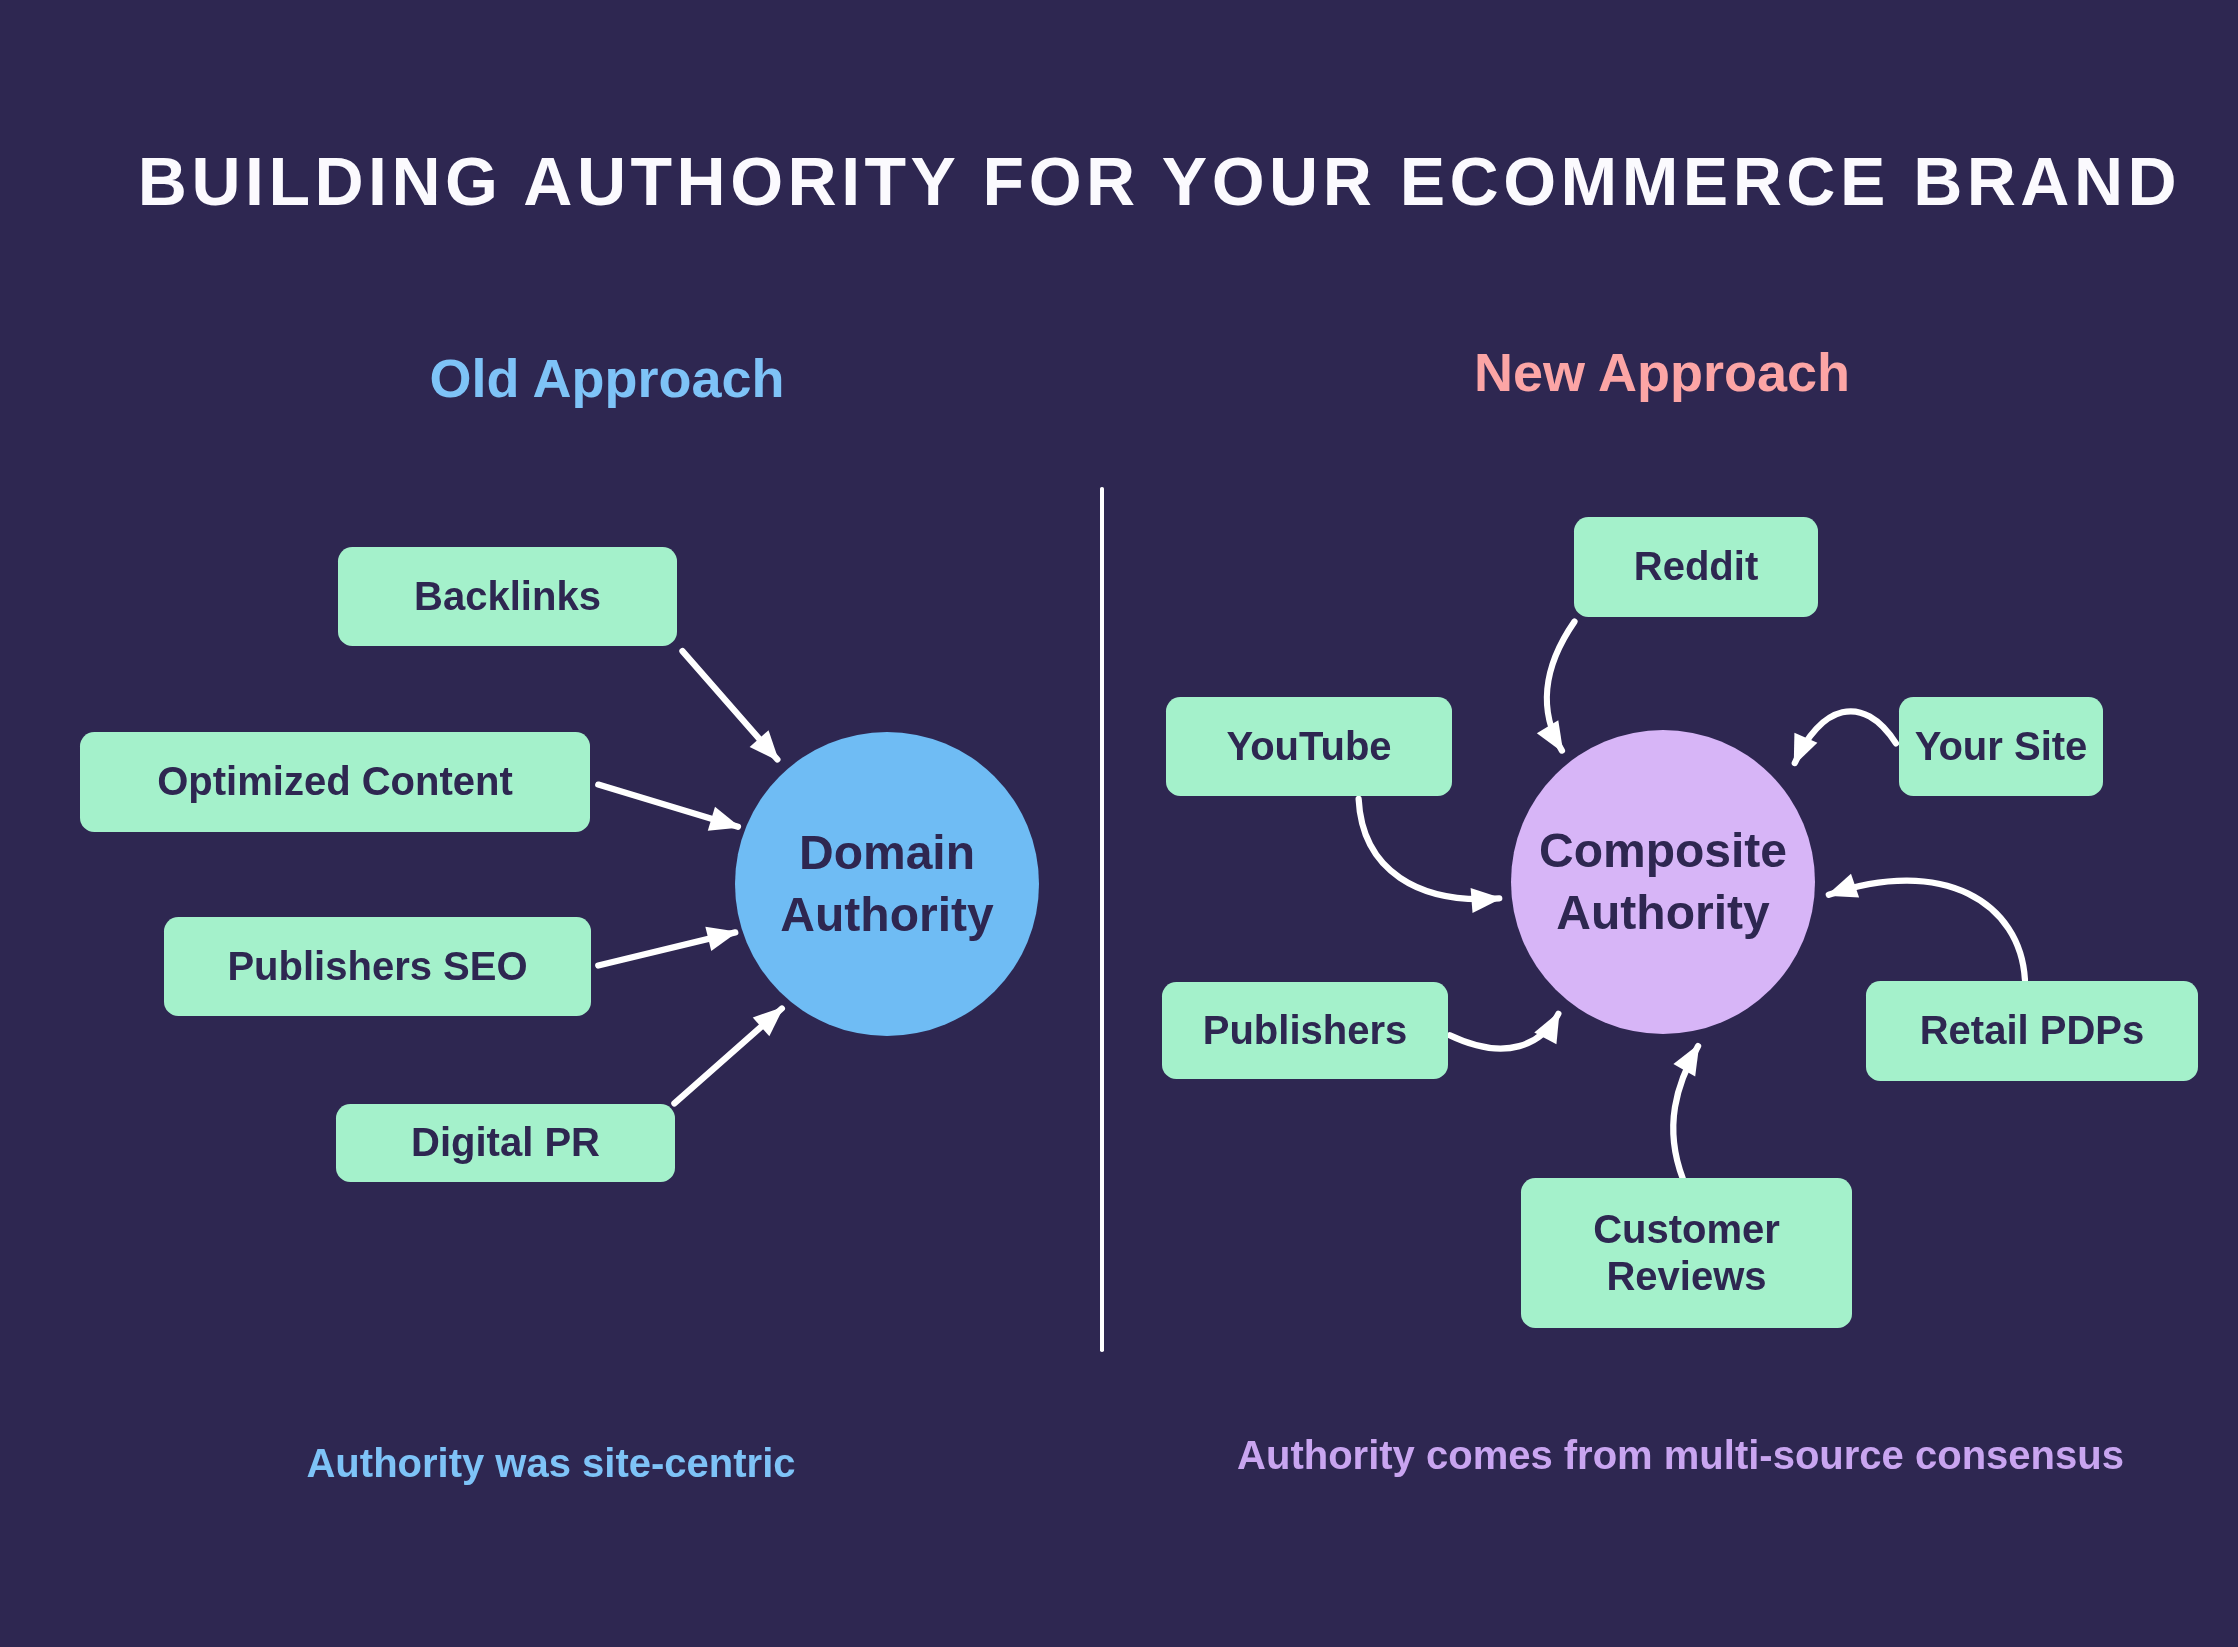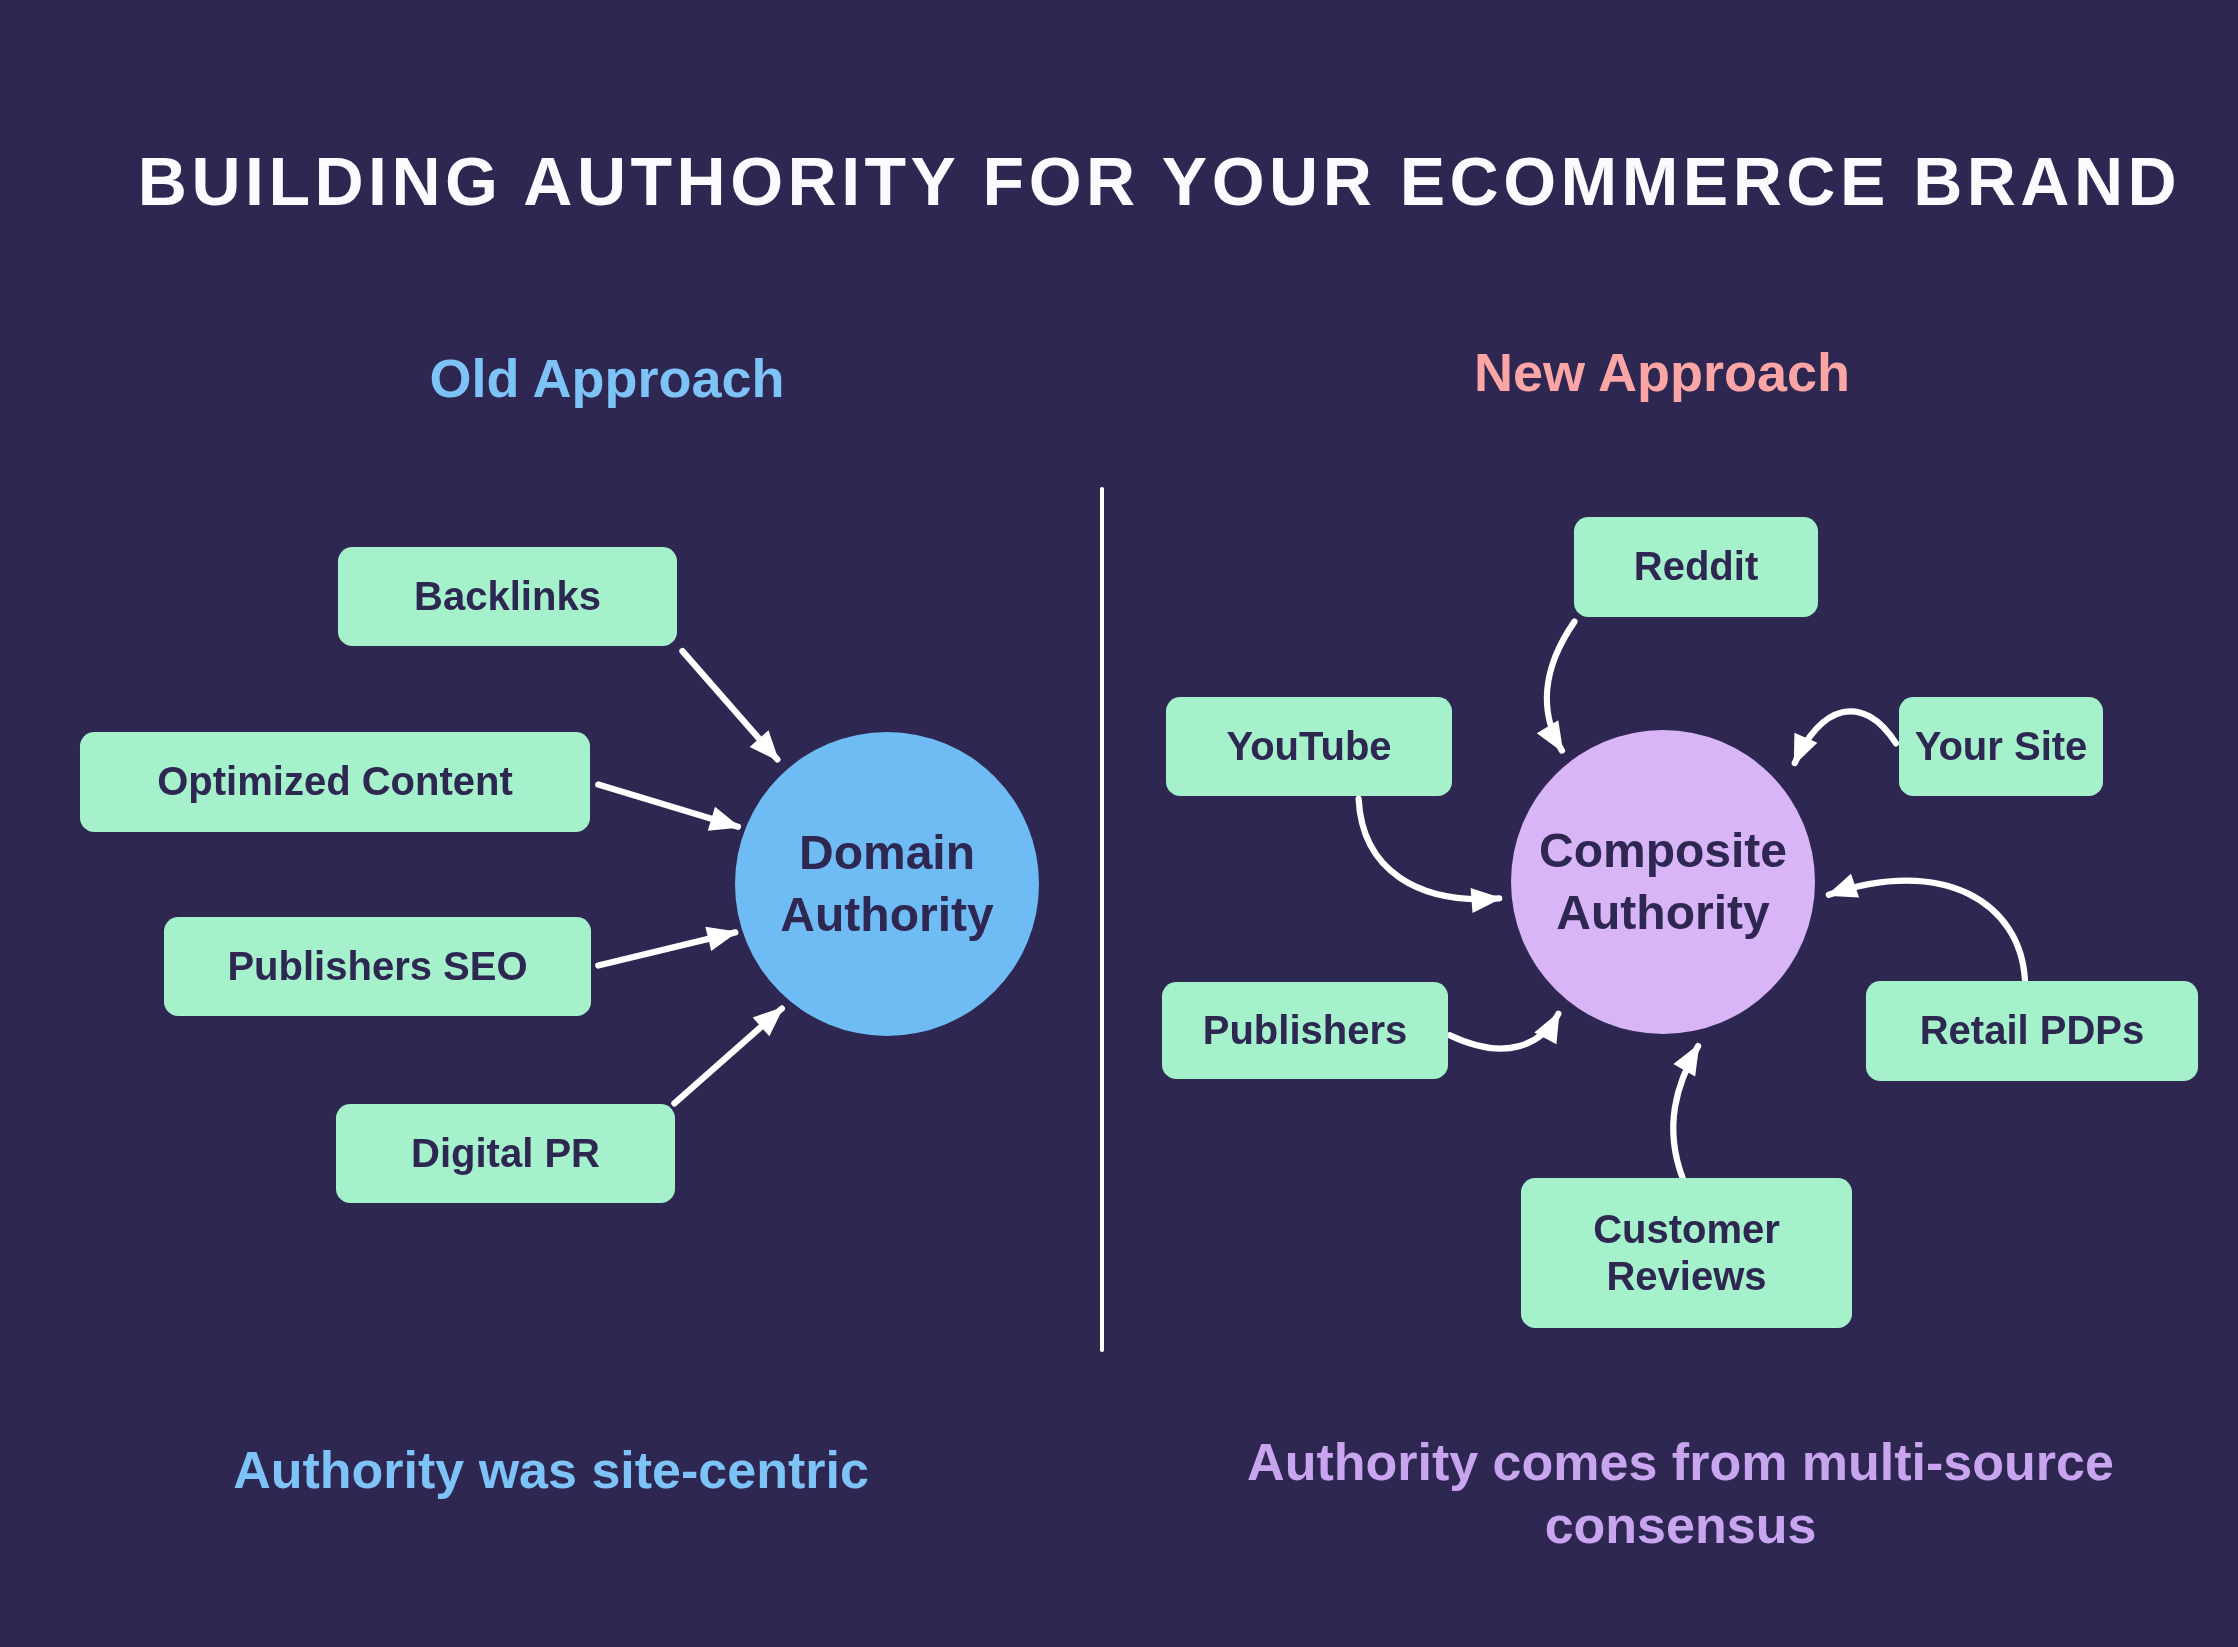--- a/index.html
+++ b/index.html
@@ -47,21 +47,21 @@
     display:flex;align-items:center;justify-content:center;
   }
   .hub.blue{background:#6FBCF4;}
   .hub.purple{background:#D7B5F7;}
   .hub-label{
     width:269px;text-align:center;
     color:#2E2751;font-size:48px;font-weight:700;line-height:1.3;
   }
   .caption{
     position:absolute;text-align:center;
-    font-size:52px;font-weight:700;line-height:1.22;
+    font-size:40px;font-weight:700;line-height:1.22;
   }
   .caption.old{left:148px;top:1439px;width:806px;color:#7EC3F7;}
   .caption.new{left:1188px;top:1431px;width:985px;color:#C9A5F0;}
 </style>
 </head>
 <body>
 
 <div class="stage">
 
   <div class="title">BUILDING AUTHORITY FOR YOUR ECOMMERCE BRAND</div>
@@ -87,21 +87,21 @@
     <path d="M1619,1156 C1682,1186 1722,1166 1740,1132" stroke="#FFFFFF" stroke-width="7" stroke-linecap="round" marker-end="url(#ah)"></path>
     <path d="M1879,1316 C1857,1258 1872,1210 1896,1168" stroke="#FFFFFF" stroke-width="7" stroke-linecap="round" marker-end="url(#ah)"></path>
     <path d="M2261,1094 C2256,1008 2170,955 2042,999" stroke="#FFFFFF" stroke-width="7" stroke-linecap="round" marker-end="url(#ah)"></path>
   </svg>
 
   <div class="divider"></div>
 
   <div class="src-box" style="left:338px;top:547px;width:339px;height:99px;">Backlinks</div>
   <div class="src-box" style="left:80px;top:732px;width:510px;height:100px;">Optimized Content</div>
   <div class="src-box" style="left:164px;top:917px;width:427px;height:99px;">Publishers SEO</div>
-  <div class="src-box" style="left:336px;top:1104px;width:339px;height:99px;">Digital PR</div>
+  <div class="src-box" style="left:336px;top:1104px;width:339px;height:78px;">Digital PR</div>
 
   <div class="hub blue" style="left:735px;top:732px;">
     <div class="hub-label">Domain Authority</div>
   </div>
 
   <div class="src-box" style="left:1574px;top:517px;width:244px;height:100px;">Reddit</div>
   <div class="src-box" style="left:1166px;top:697px;width:286px;height:99px;">YouTube</div>
   <div class="src-box" style="left:1899px;top:697px;width:204px;height:99px;text-align:right;">Your Site</div>
   <div class="src-box" style="left:1162px;top:982px;width:286px;height:97px;">Publishers</div>
   <div class="src-box" style="left:1866px;top:981px;width:332px;height:100px;">Retail PDPs</div>

